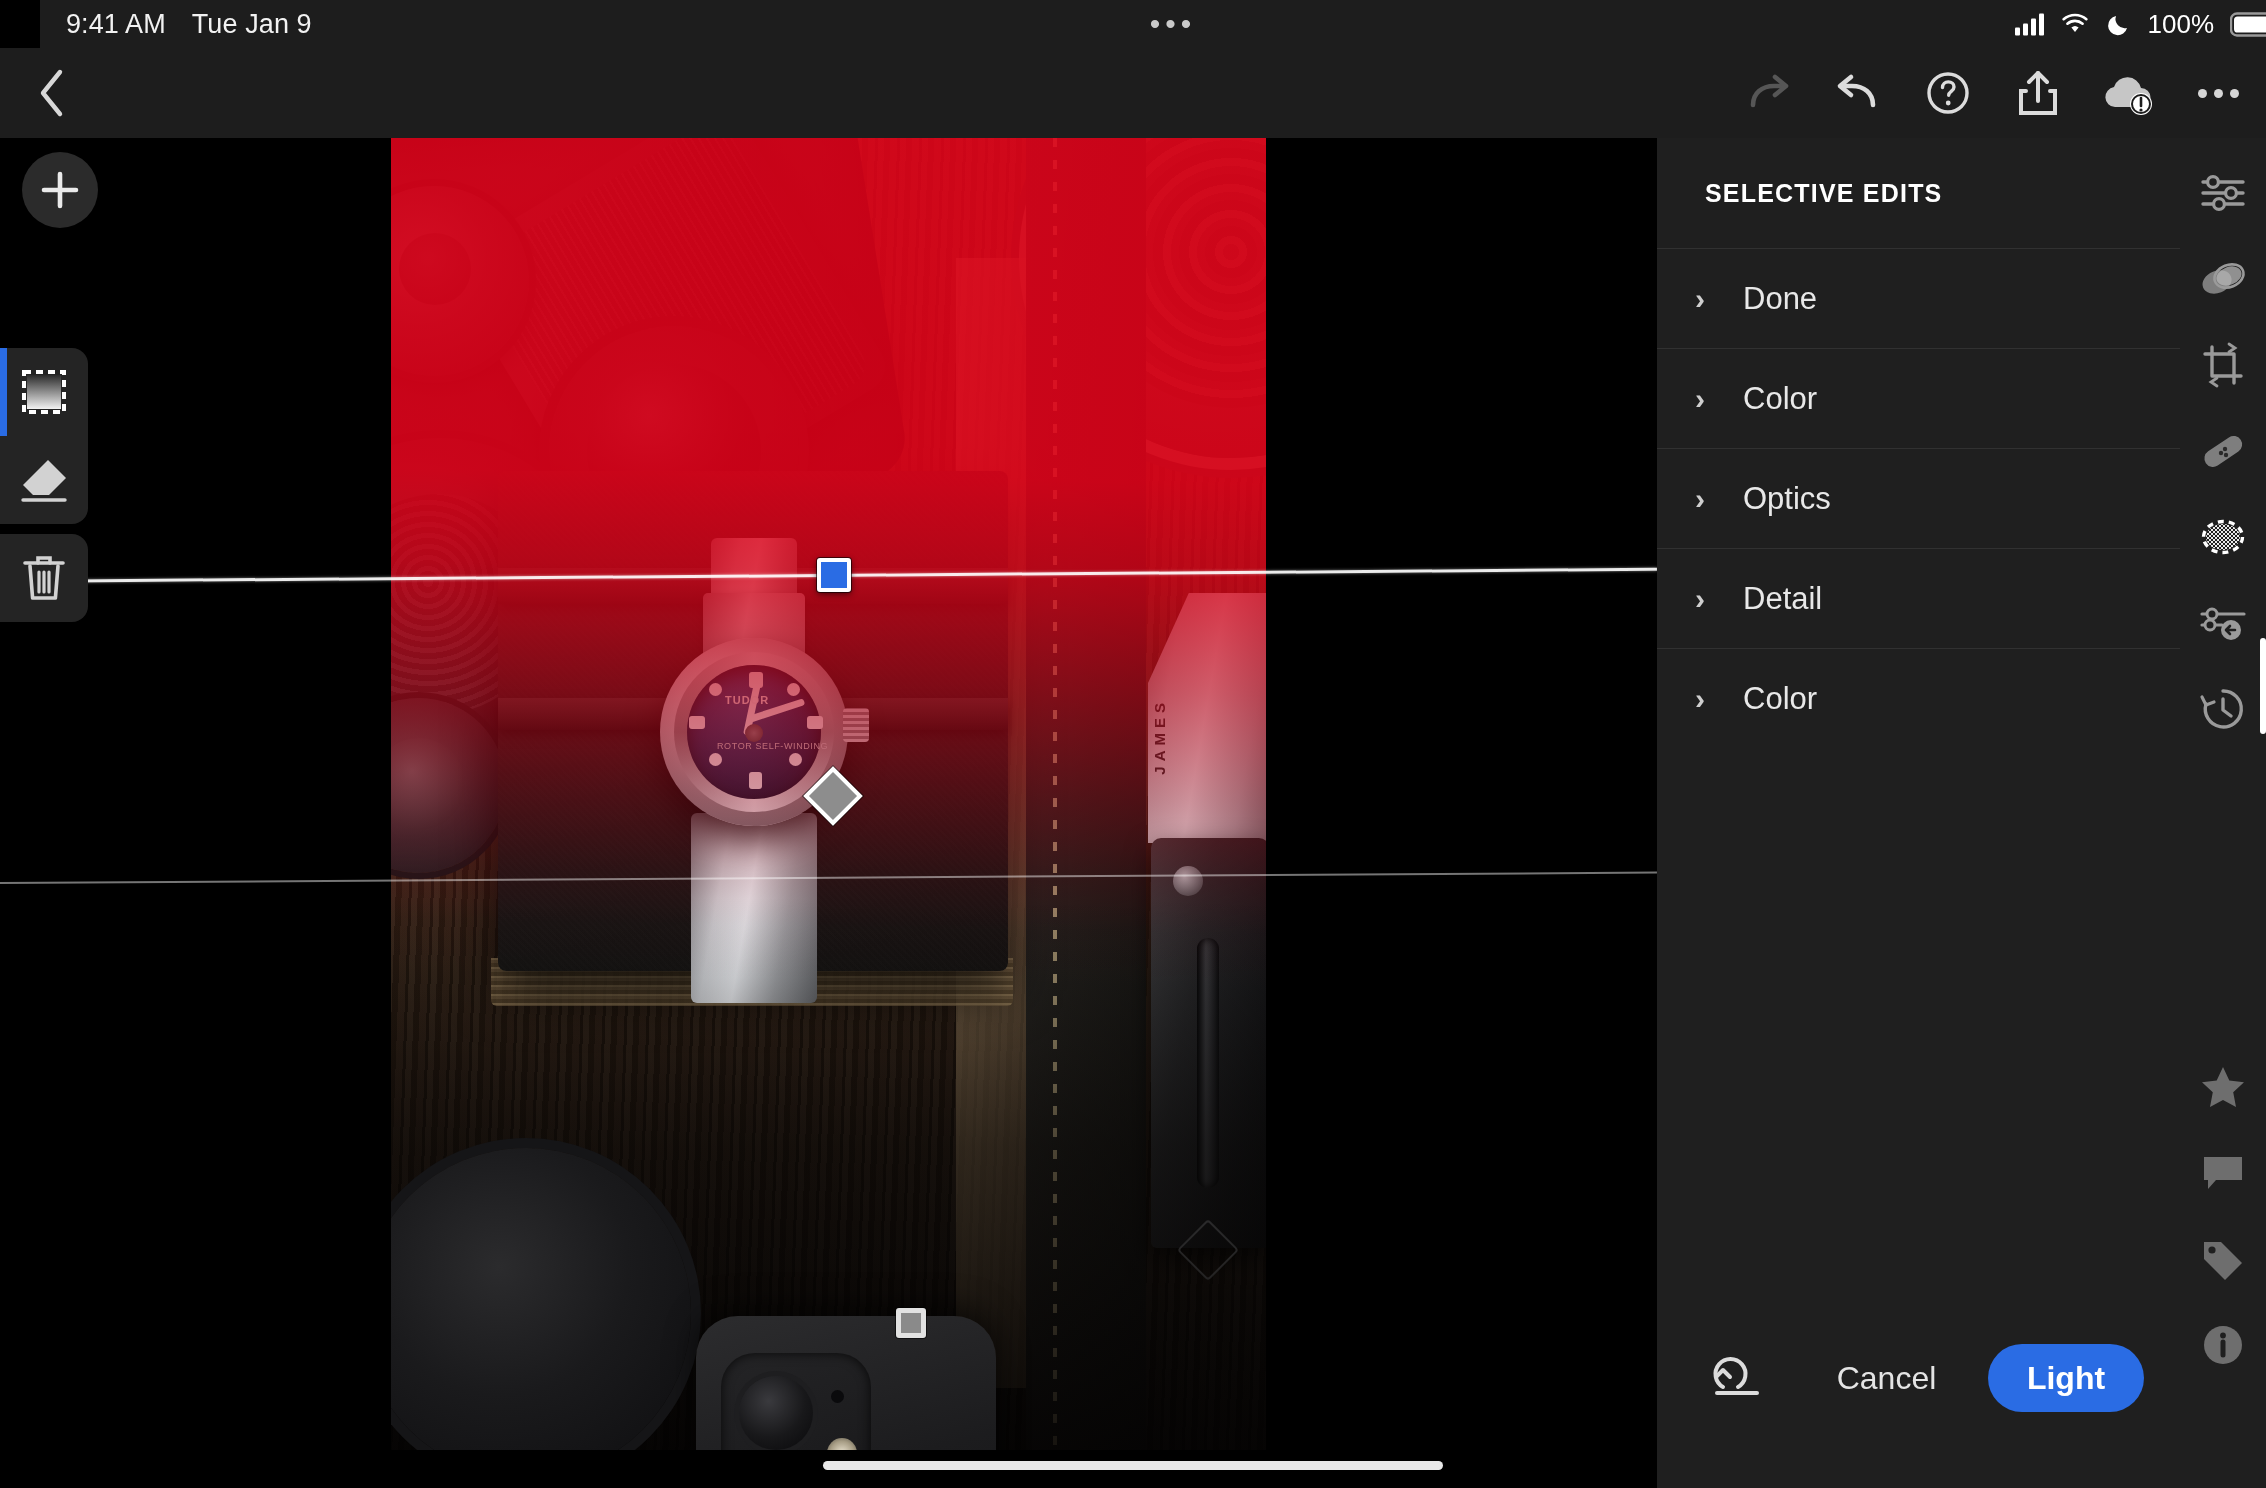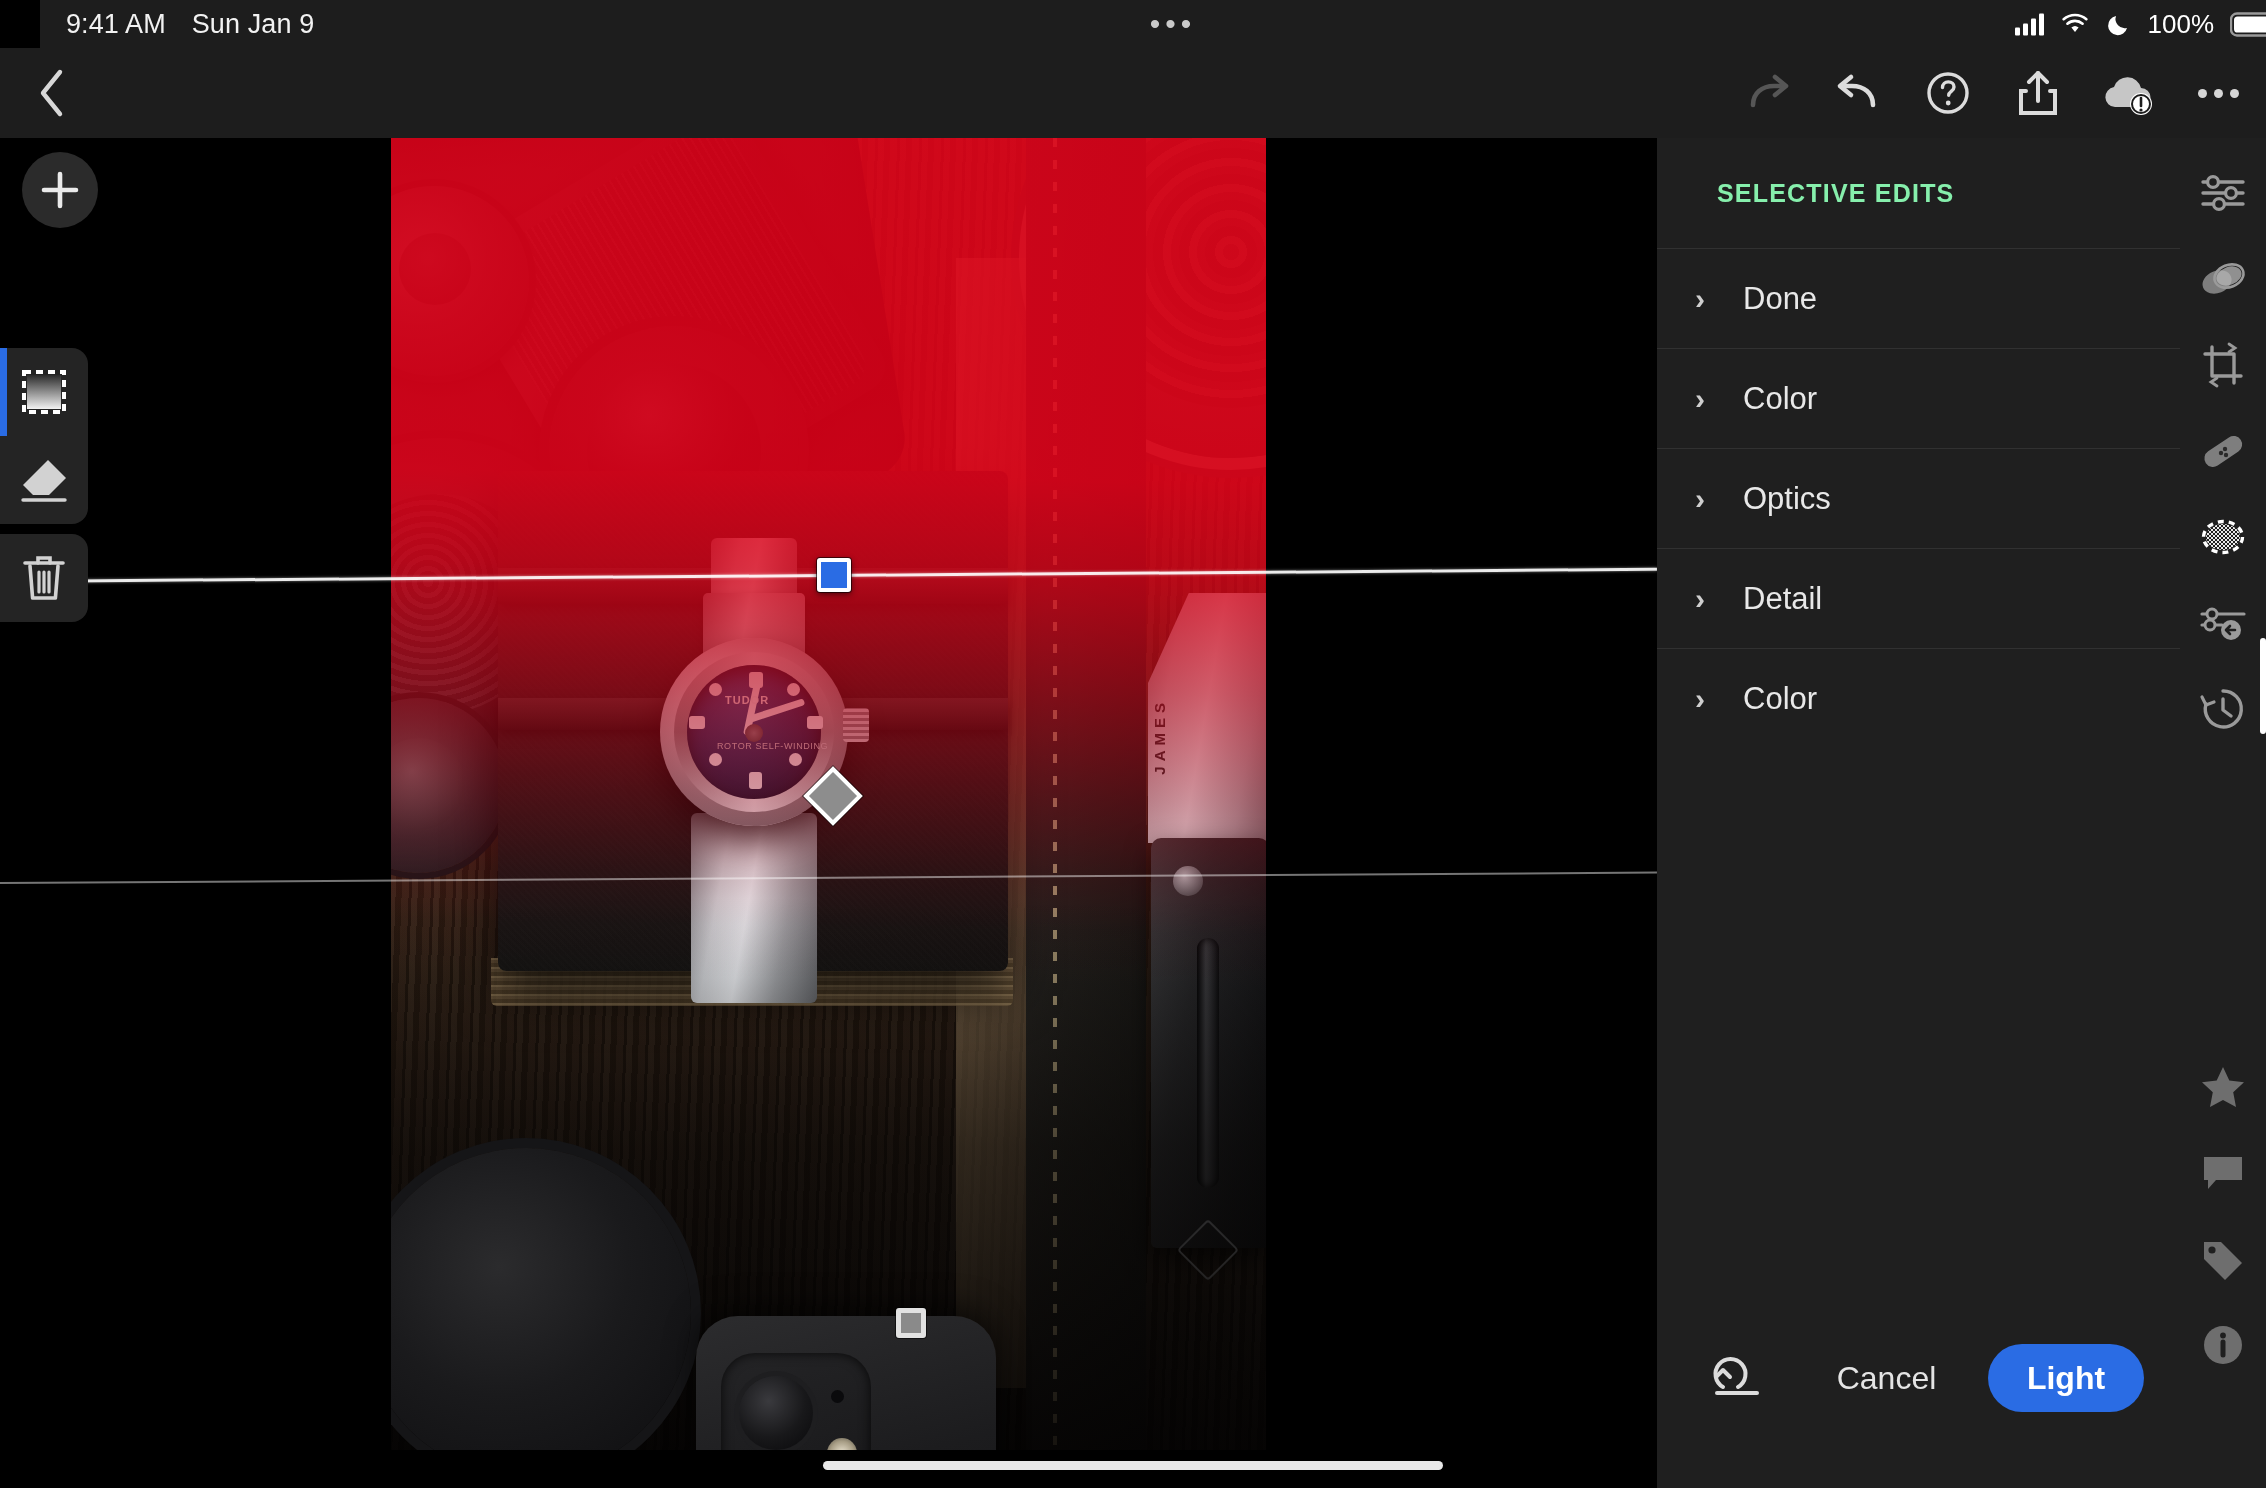--- a/index.html
+++ b/index.html
@@ -224,22 +224,22 @@
   .tool-group { background:#242424; border-radius:0 16px 16px 0; overflow:hidden; }
   .tool-btn { position:relative; width:88px; height:88px; display:flex;
               align-items:center; justify-content:center; }
   .tool-btn.active::before { content:""; position:absolute; left:0; top:0;
               width:7px; height:100%; background:#2a6ce4; }
   #tool-delete { margin-top:10px; background:#242424; border-radius:0 16px 16px 0; }
 
   
   #panel { position:absolute; left:1657px; top:138px; width:523px; height:1350px;
            background:#1f1f1f; z-index:50; }
-  #panel-title { height:110px; display:flex; align-items:center; padding-left:60px;
-                 color:#86efac; font-size:25px; font-weight:700; letter-spacing:1.2px; }
+  #panel-title { height:110px; display:flex; align-items:center; padding-left:48px;
+                 color:#ffffff; font-size:25px; font-weight:700; letter-spacing:1.2px; }
   .acc-row { height:100px; border-top:1px solid #313131; display:flex; align-items:center;
              padding-left:38px; gap:38px; }
   .acc-row:last-of-type { border-bottom:1px solid #313131; }
   .chev { color:#cfcfcf; font-size:30px; font-weight:700; line-height:1; }
   .acc-label { color:#e8e8e8; font-size:31px; }
 
   #panel-footer { position:absolute; left:0; bottom:62px; width:523px; height:96px;
                   display:flex; align-items:center; }
   #reset-btn { width:96px; height:96px; display:flex; align-items:center; justify-content:center;
                margin-left:32px; }
@@ -263,21 +263,21 @@
   svg { display:block; }
 </style>
 </head>
 <body>
 
 <div id="app">
 
   <div id="statusbar">
     <div id="status-left">
       <span>9:41 AM</span>
-      <span>Sun Jan 9</span>
+      <span>Tue Jan 9</span>
     </div>
     <div id="status-center">•••</div>
     <div id="status-right">
       <span class="bars">
           <i></i>
           <i></i>
           <i></i>
           <i></i>
         </span>
       <svg width="30" height="24" viewBox="0 0 30 24">

